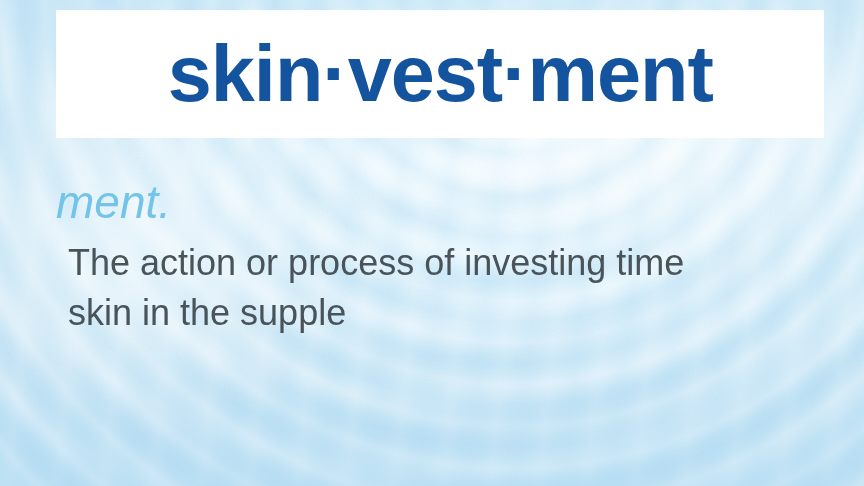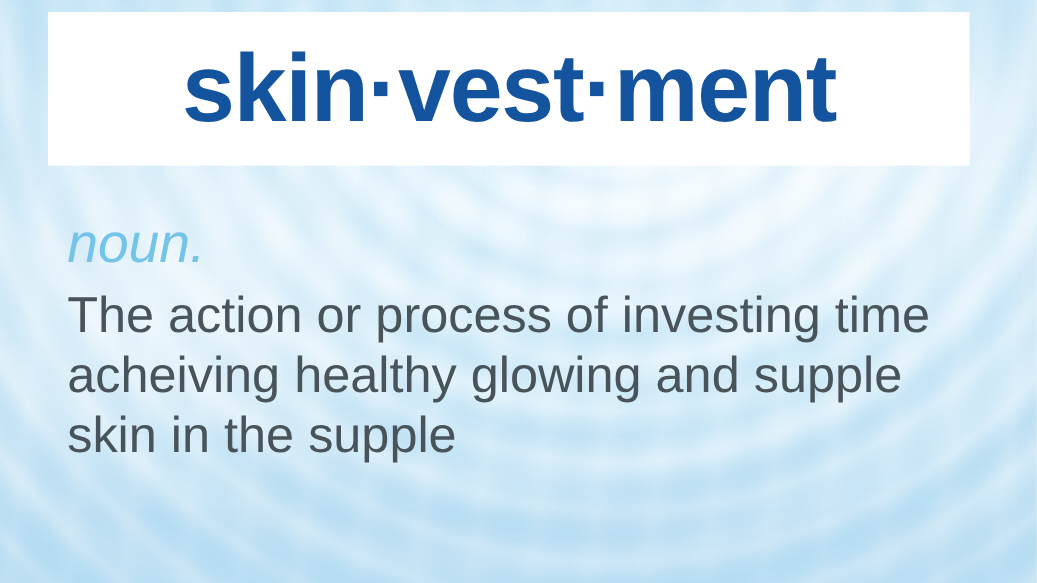--- a/index.html
+++ b/index.html
@@ -88,21 +88,21 @@
   }
   .bg-vig {
     position: absolute;
     inset: 0;
     background: linear-gradient(180deg, rgba(190,226,245,0.35) 0%, rgba(255,255,255,0.0) 18%, rgba(255,255,255,0.0) 72%, rgba(178,220,243,0.35) 100%);
   }
 
   
   .title-band {
     position: absolute;
-    left: 40px;
+    left: 56px;
     top: 10px;
     width: 768px;
     height: 128px;
     background: #ffffff;
     display: flex;
     align-items: center;
     justify-content: center;
   }
   .title-text {
     font-family: "Liberation Sans", sans-serif;
@@ -126,24 +126,24 @@
     font-family: "Liberation Sans", sans-serif;
     font-style: italic;
     font-weight: normal;
     font-size: 46px;
     line-height: 1.05;
     color: #74c4e9;
     margin: 0 0 12px 0;
   }
   .body-text {
     font-family: "Liberation Sans", sans-serif;
-    font-size: 42px;
+    font-size: 36px;
     line-height: 50px;
     color: #48535a;
-    margin: 0;
+    margin: 12px;
     max-width: 760px;
   }
   .body-line {
     display: block;
     white-space: nowrap;
   }
 </style>
 </head>
 <body>
 
@@ -155,21 +155,20 @@
   <div class="bg-streaks"></div>
   <div class="bg-glowL"></div>
   <div class="bg-glowR"></div>
   <div class="bg-vig"></div>
 
   <div class="title-band">
     <div class="title-text">skin·vest·ment</div>
   </div>
 
   <div class="definition">
-    <div class="pos">noun.</div>
+    <div class="pos">ment.</div>
     <div class="body-text">
       <span class="body-line">The action or process of investing time</span>
-      <span class="body-line">acheiving healthy glowing and supple</span>
       <span class="body-line">skin in the supple</span>
     </div>
   </div>
 
 </div>
 
 </body></html>

